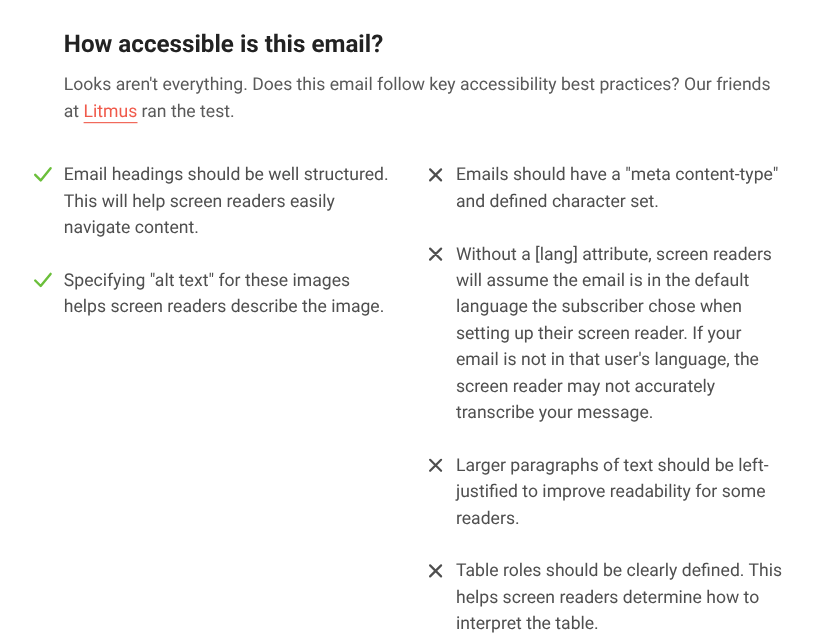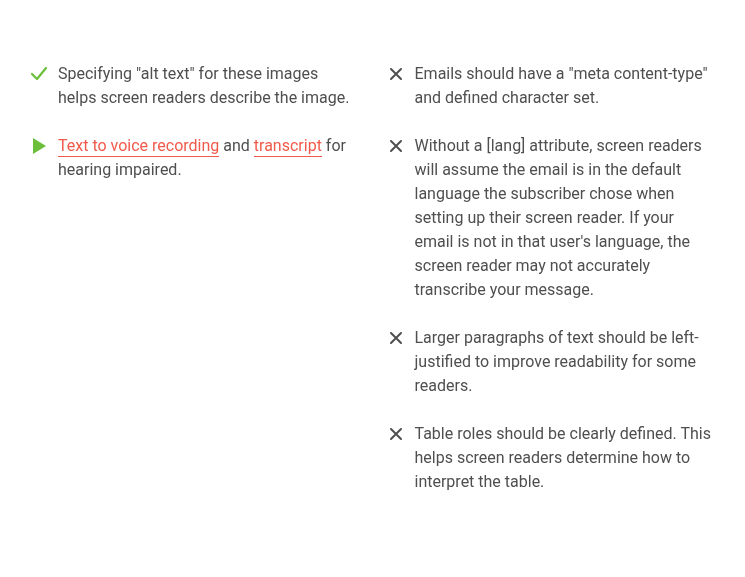--- a/index.html
+++ b/index.html
@@ -52,46 +52,48 @@
     color: #4f4f4f;
   }
   .check-stroke { stroke: #6bbf3b; fill: none; stroke-width: 2.2; stroke-linecap: round; stroke-linejoin: round; }
   .x-stroke { stroke: #4f4f4f; fill: none; stroke-width: 2; stroke-linecap: round; }
   .play-fill { fill: #6bbf3b; }
 </style>
 </head>
 <body>
 
 <div class="header">
+  <h1 class="title">How accessible is this email?</h1>
+  <p class="subtitle">
+    <span>Looks aren't everything. Does this email follow key accessibility best practices? Our friends at </span><a class="link">Litmus</a><span> ran the test.</span>
+  </p>
 </div>
 
 <div class="columns">
 
   <div class="col">
 
+    <div class="item">
+      <span class="icon">
+        <svg viewBox="0 0 18 18">
+            <path class="check-stroke" d="M2 9 L7 14 L16 3"></path>
+          </svg>
+      </span>
+      <span class="item-text">Email headings should be well structured. This will help screen readers easily navigate content.</span>
+    </div>
 
     <div class="item">
       <span class="icon">
         <svg viewBox="0 0 18 18">
             <path class="check-stroke" d="M2 9 L7 14 L16 3"></path>
           </svg>
       </span>
       <span class="item-text">Specifying "alt text" for these images helps screen readers describe the image.</span>
     </div>
 
-    <div class="item">
-      <span class="icon">
-        <svg viewBox="0 0 18 18">
-            <path class="play-fill" d="M3 1 L16 9 L3 17 Z"></path>
-          </svg>
-      </span>
-      <span class="item-text">
-        <a class="link">Text to voice recording</a><span> and </span><a class="link">transcript</a><span> for hearing impaired.</span>
-      </span>
-    </div>
 
   </div>
 
   <div class="col">
 
     <div class="item">
       <span class="icon">
         <svg viewBox="0 0 18 18">
             <path class="x-stroke" d="M4 4 L14 14 M14 4 L4 14"></path>
           </svg>

